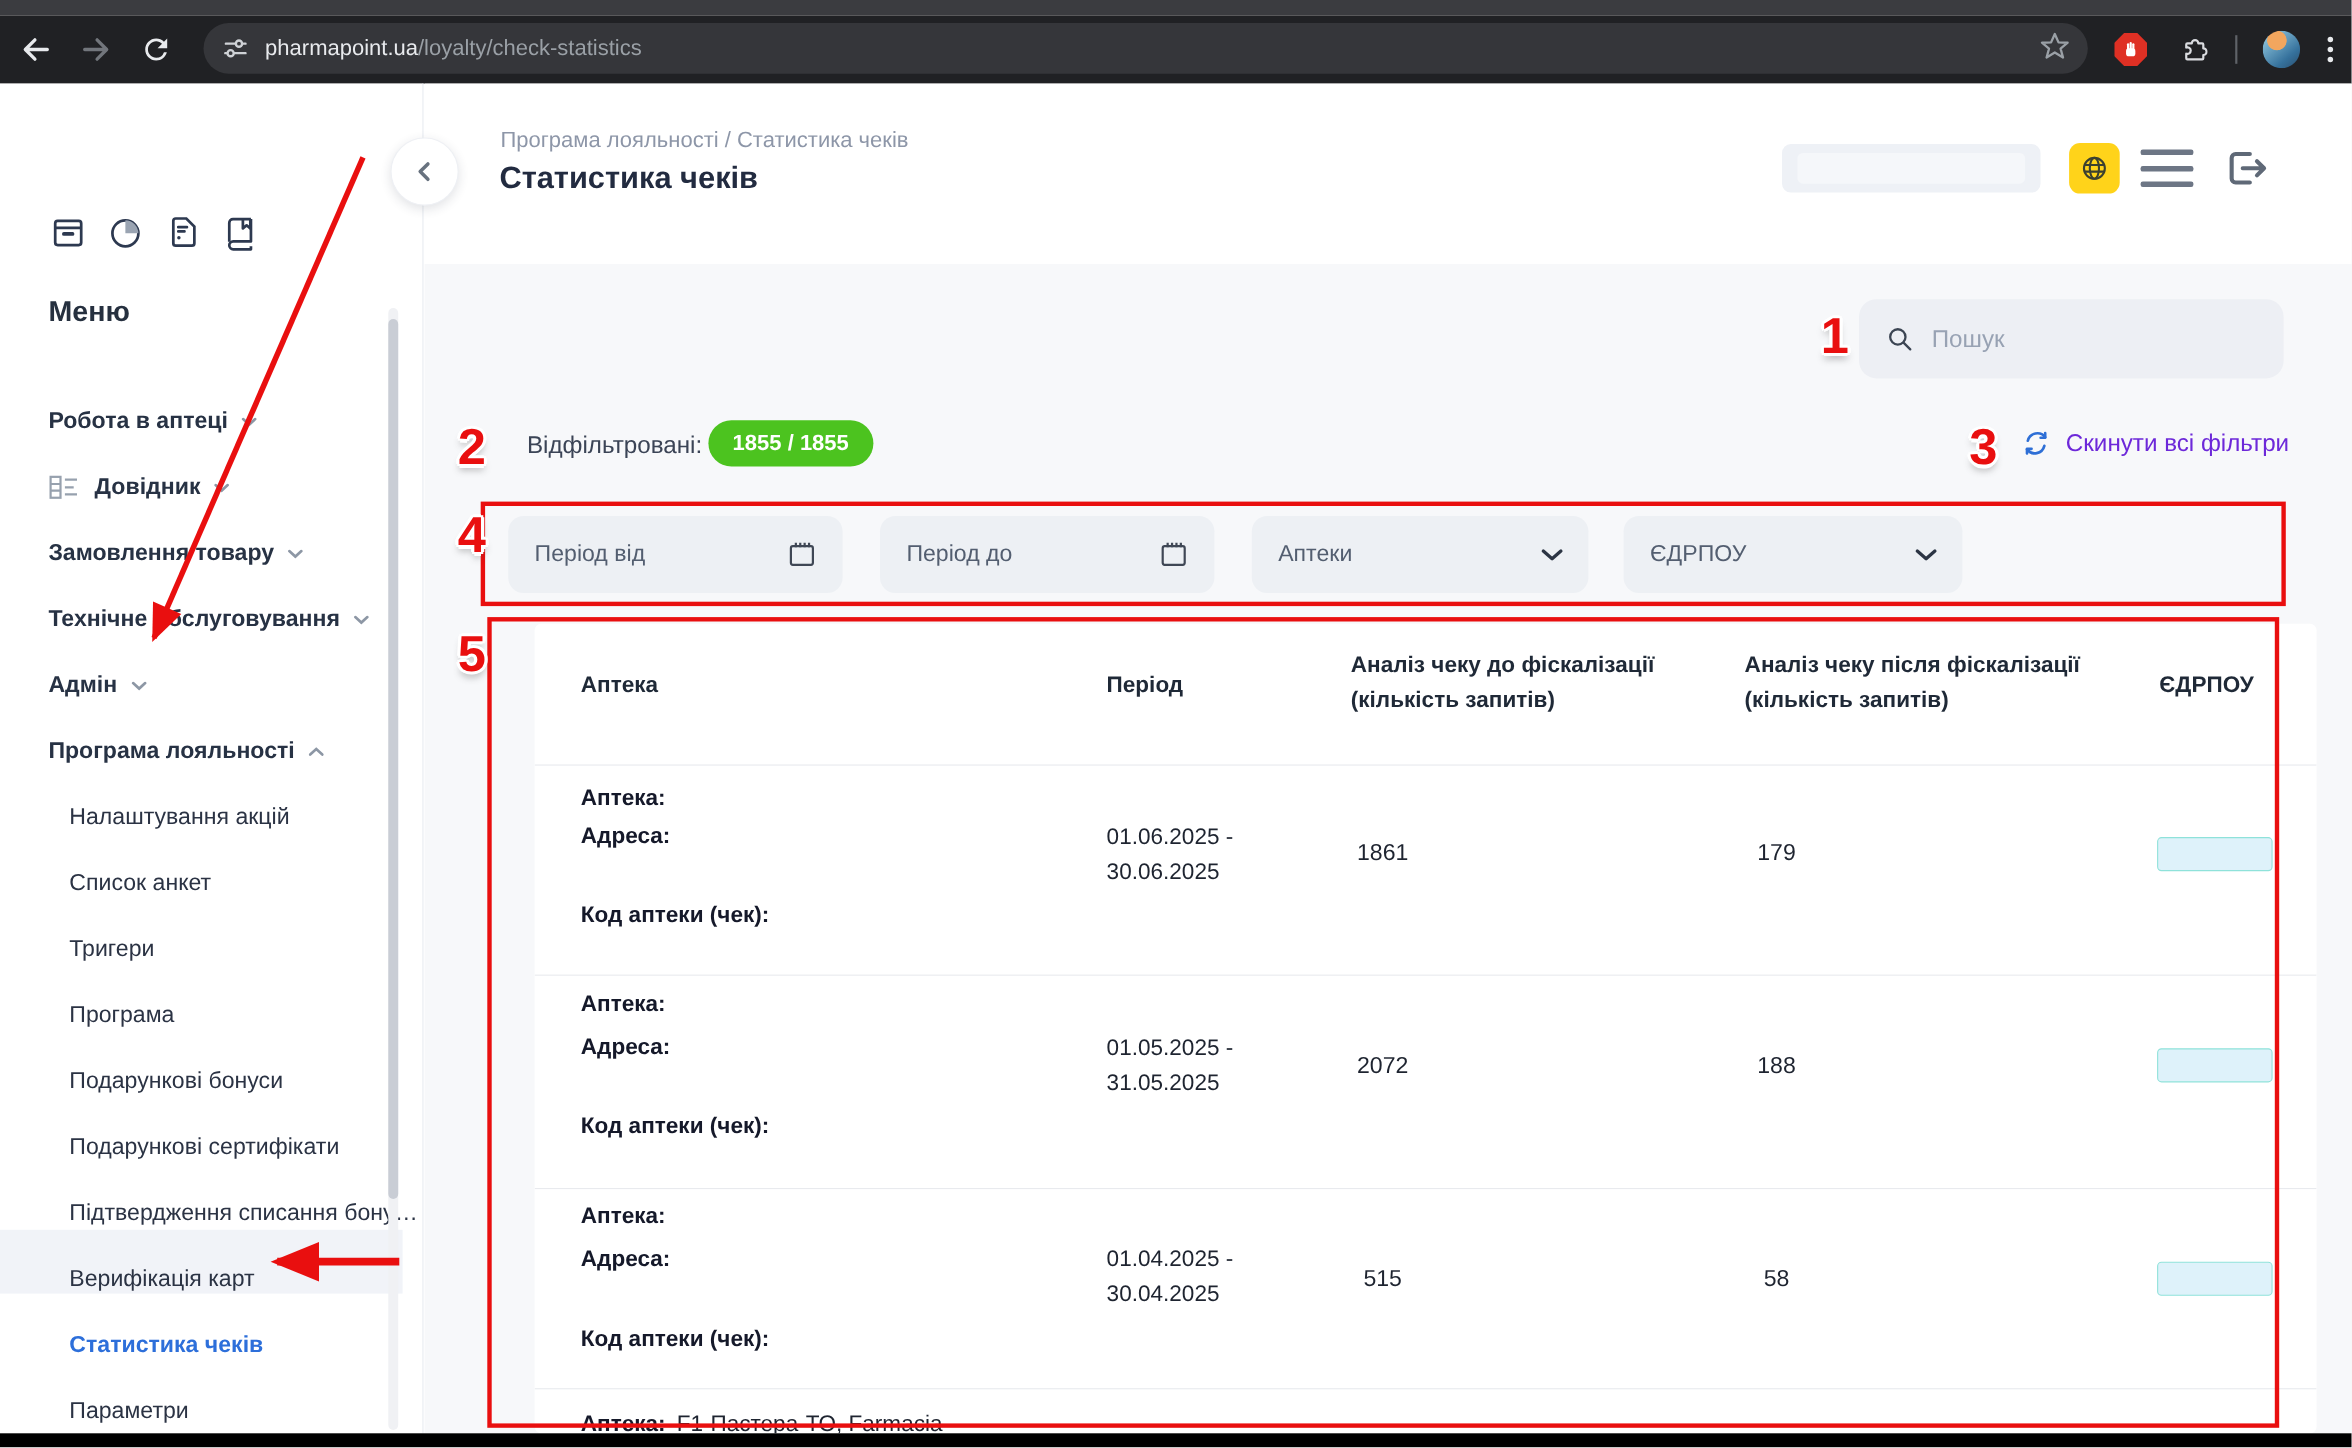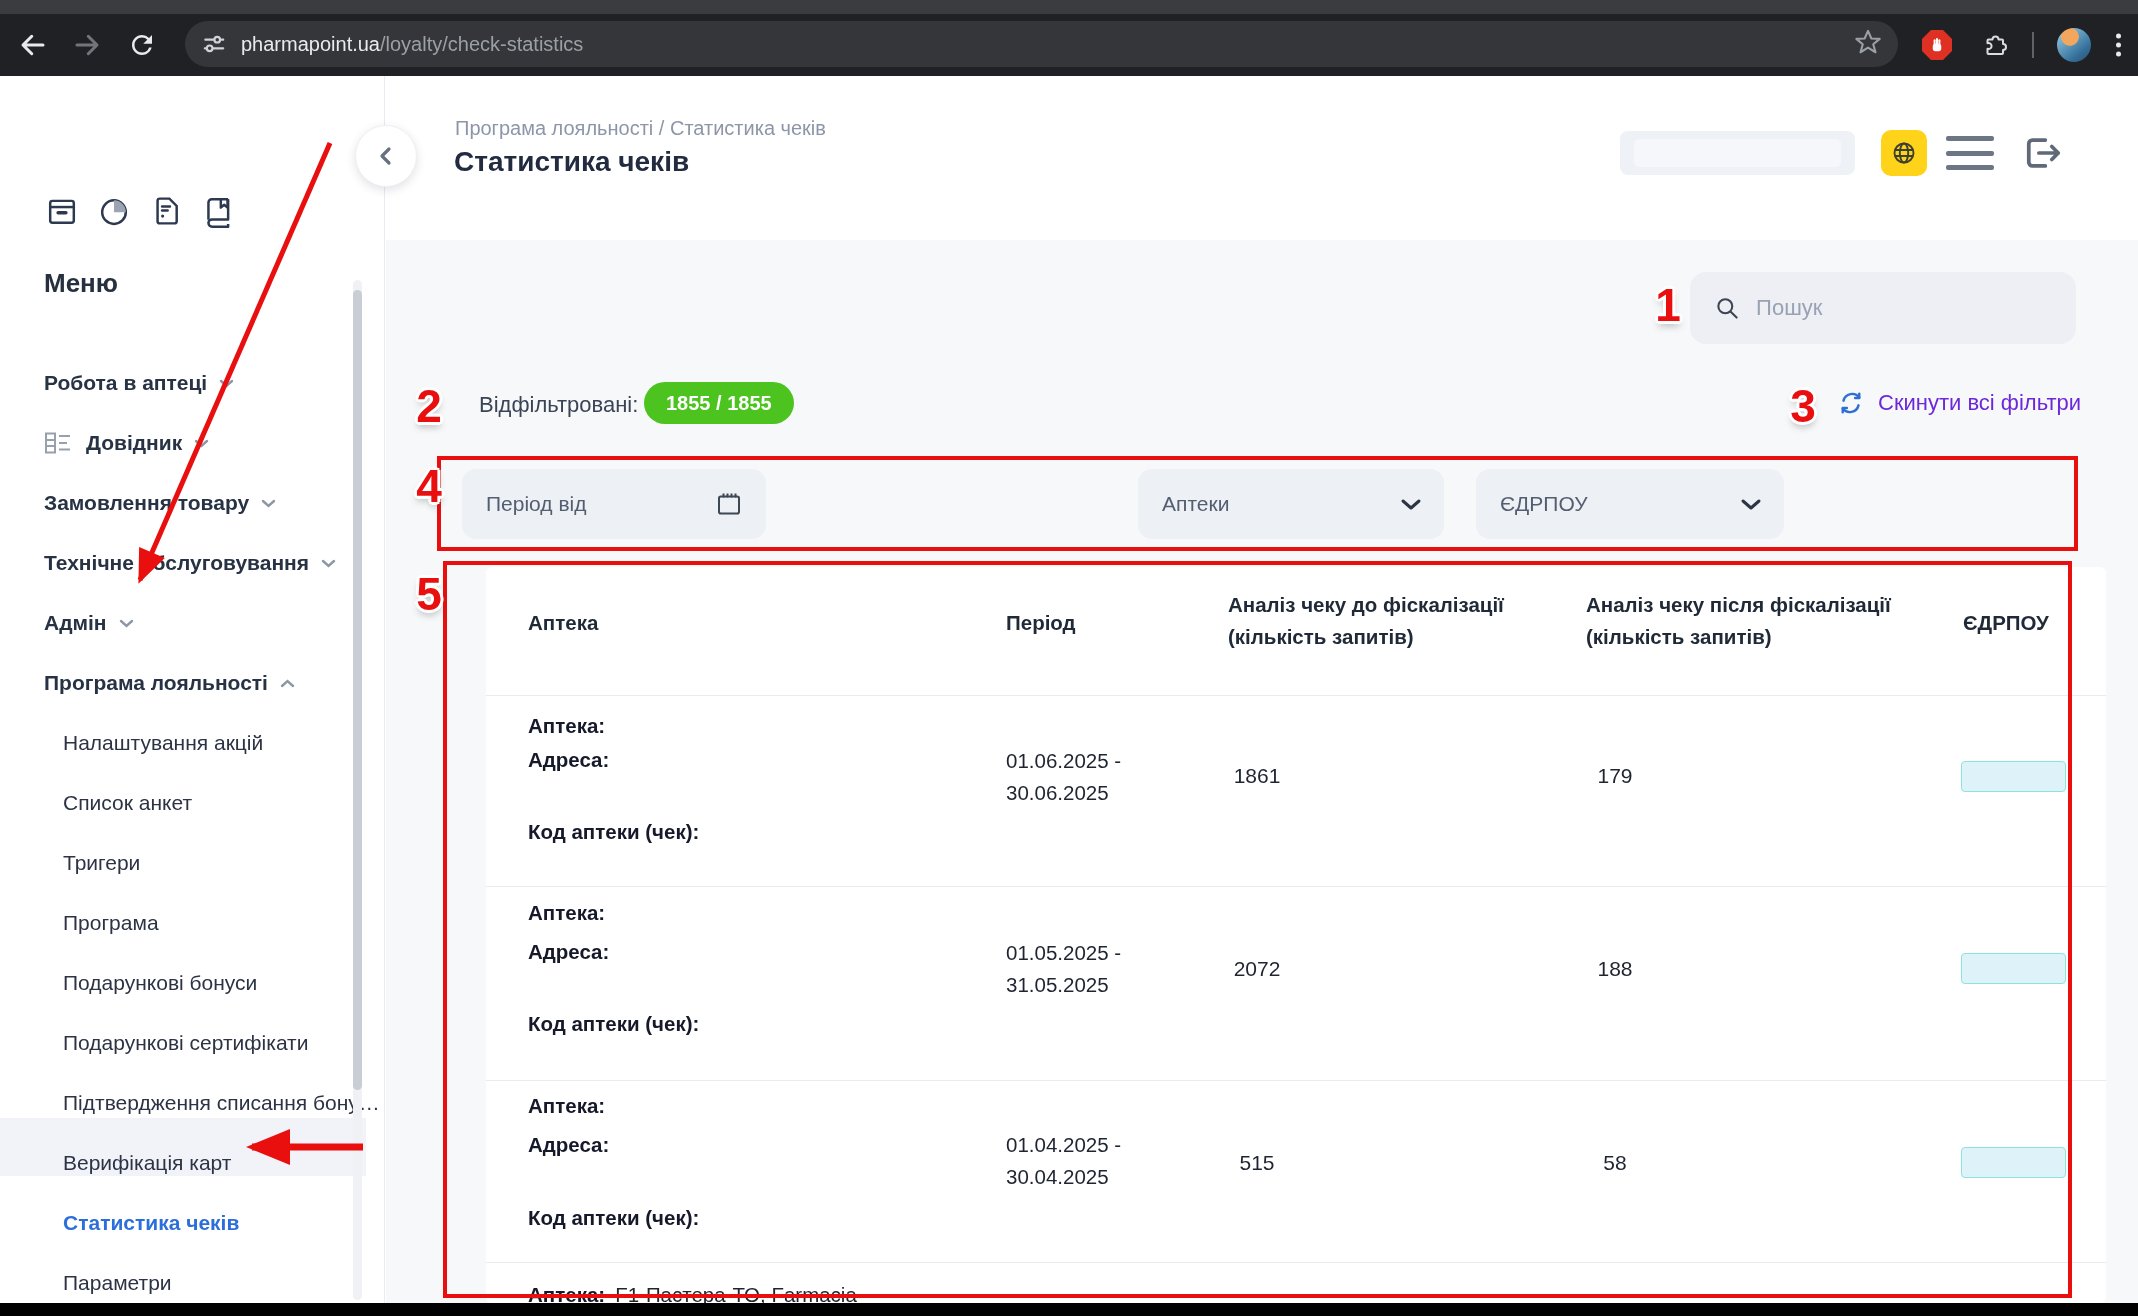--- a/index.html
+++ b/index.html
@@ -338,20 +338,29 @@
 
   <div class="chip" style="left:462px;width:304px;gap:41px;">
     <span>Період від</span>
     <svg width="30" height="30" viewBox="0 0 30 30">
         <g fill="none" stroke="#3f4755" stroke-width="2">
           <rect x="5" y="7.5" width="20" height="17" rx="1.8"></rect>
           <path d="M9.5 4.5v4M13.5 4.5v4M17.5 4.5v4M21.5 4.5v4"></path>
         </g>
       </svg>
   </div>
+  <div class="chip" style="left:800px;width:304px;">
+    <span>Період до</span>
+    <svg width="30" height="30" viewBox="0 0 30 30">
+        <g fill="none" stroke="#3f4755" stroke-width="2">
+          <rect x="5" y="7.5" width="20" height="17" rx="1.8"></rect>
+          <path d="M9.5 4.5v4M13.5 4.5v4M17.5 4.5v4M21.5 4.5v4"></path>
+        </g>
+      </svg>
+  </div>
   <div class="chip" style="left:1138px;width:306px;">
     <span>Аптеки</span>
     <svg width="22" height="13" viewBox="0 0 22 13">
         <path d="M3 3l8 7 8-7" stroke="#2c3544" stroke-width="3" fill="none" stroke-linecap="round" stroke-linejoin="round"></path>
       </svg>
   </div>
   <div class="chip" style="left:1476px;width:308px;">
     <span>ЄДРПОУ</span>
     <svg width="22" height="13" viewBox="0 0 22 13">
         <path d="M3 3l8 7 8-7" stroke="#2c3544" stroke-width="3" fill="none" stroke-linecap="round" stroke-linejoin="round"></path>

